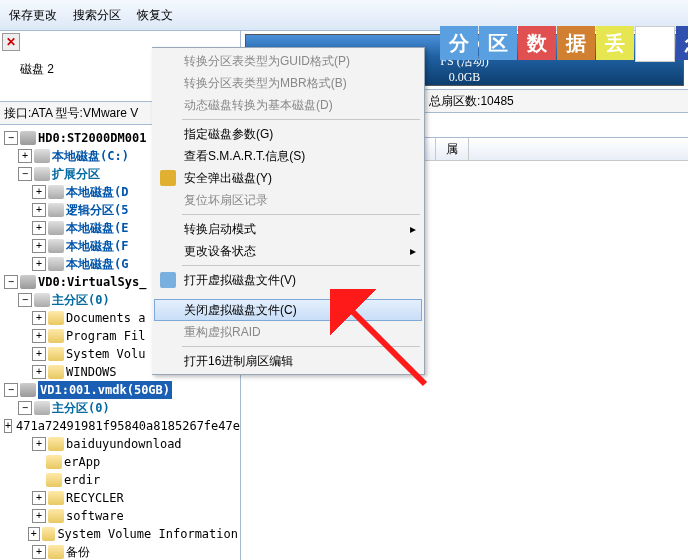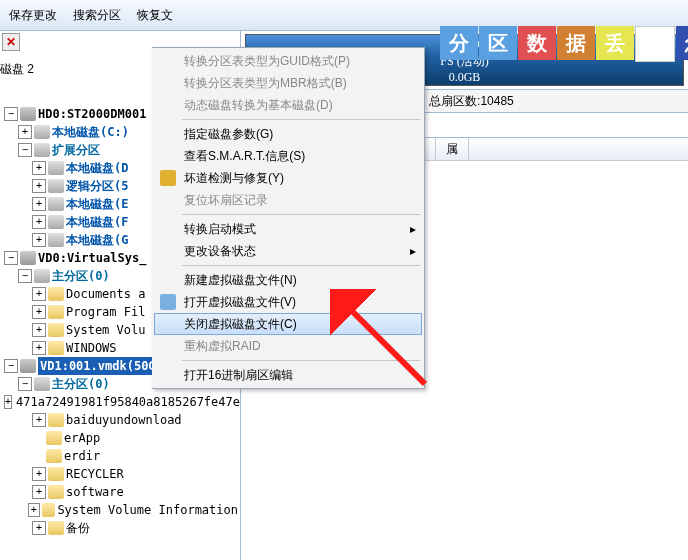--- a/index.html
+++ b/index.html
@@ -1,21 +1,21 @@
 <!DOCTYPE html>
 <html><head>
 <meta charset="utf-8">
 <style>
   html,body{margin:0;padding:0;width:688px;height:560px;overflow:hidden;font-family:"Microsoft YaHei",SimSun,Arial;font-size:12px;background:#fff;color:#000;}
   .toolbar{height:30px;background:linear-gradient(#f5f9ff,#dce8f6);border-bottom:1px solid #a6bad2;display:flex;align-items:center;padding-left:2px;gap:2px;}
   .tb-btn{height:22px;display:flex;align-items:center;padding:0 6px;border:1px solid transparent;cursor:default;}
   .x-btn{width:16px;height:16px;color:#c00;font-weight:bold;margin:2px;cursor:default;display:flex;align-items:center;justify-content:center;border:1px solid #999;background:#eee;}
   .body-wrap{display:flex;height:530px;position:relative;}
   .left-pane{width:240px;border-right:1px solid #a6bad2;overflow:hidden;display:flex;flex-direction:column;}
-  .disk-lbl{height:50px;display:flex;align-items:center;}
+  .disk-lbl{height:50px;display:flex;align-items:center;padding-left:20px;}
   .info-line{height:22px;border-top:1px solid #a6bad2;border-bottom:1px solid #a6bad2;display:flex;align-items:center;padding-left:4px;background:#f5f5f5;}
   .tree{flex:1;overflow:auto;padding:4px 0 0 2px;font-family:SimSun,monospace;font-size:12px;line-height:18px;}
   .node{white-space:nowrap;padding:0 2px;display:flex;align-items:center;}
   .tw{width:12px;height:12px;border:1px solid #888;display:inline-flex;align-items:center;justify-content:center;font-size:10px;line-height:1;margin-right:2px;background:#fff;cursor:default;}
   .sp{display:inline-block;}
   .ico{width:16px;height:14px;display:inline-block;margin-right:2px;vertical-align:middle;}
   .ico-hd{background:linear-gradient(#ccc,#999);border-radius:2px;}
   .ico-drv{background:linear-gradient(#e0e0e0,#aaa);border-radius:2px;}
   .ico-fld{background:linear-gradient(#ffe9a8,#e8c863);border-radius:2px;}
   .blue{color:#05a;}
@@ -30,21 +30,21 @@
   .tab{padding:3px 10px;border:1px solid #a6bad2;border-bottom:none;background:#eaf1fb;margin-right:2px;font-size:12px;cursor:default;}
   .tab.active{background:#fff;}
   .file-hdr{height:22px;display:flex;align-items:center;border-bottom:1px solid #c8c8c8;background:linear-gradient(#fff,#e8eef7);}
   .fh{padding:0 10px;border-right:1px solid #c8c8c8;height:100%;display:flex;align-items:center;cursor:default;}
   
   .banner{position:absolute;top:-5px;left:440px;height:34px;display:flex;gap:1px;z-index:3;}
   .bn{height:34px;width:38px;display:flex;align-items:center;justify-content:center;font-size:20px;font-weight:bold;color:#fff;font-family:SimHei;}
   
   .menu{position:absolute;left:152px;top:16px;width:268px;background:#f3f3f3;border:1px solid #9aa7b8;border-left:none;box-shadow:2px 2px 4px rgba(0,0,0,.25);z-index:5;padding:2px 2px;}
   .mi{height:22px;display:flex;align-items:center;padding-left:30px;position:relative;cursor:default;}
-  .mi:hover,.mi.hl{background:linear-gradient(#e4effc,#c9def7);border:1px solid #7da9d8;padding-left:29px;height:20px;}
+  .mi:hover,.mi.hl{background:linear-gradient(#e4effc,#c9def7);border:1px solid #7da9d8;padding-left:29px;height:20px;margin-top:8px;}
   .mi.dis{color:#888;}
   .mi .sub{position:absolute;right:6px;}
   .sep{height:1px;background:#c7c7c7;margin:3px 2px 3px 28px;}
   .mi .mico{position:absolute;left:6px;width:16px;height:16px;}
   
   .arrow{position:absolute;left:330px;top:258px;width:110px;height:110px;pointer-events:none;z-index:6;}
   .arrow svg{width:100%;height:100%;}
 </style>
 </head>
 <body>
@@ -65,20 +65,21 @@
       <div class="bn" style="background: rgb(230, 230, 80);">丢</div>
       <div class="bn" style="background: rgb(255, 255, 255); border: 1px solid rgb(204, 204, 204); color: rgb(0, 0, 0);"></div>
       <div class="bn" style="background: rgb(48, 80, 176);">怎</div>
     </div>
 
   <div class="left-pane">
     <div style="display:flex;">
       <div class="x-btn">✕</div>
     </div>
     <div class="disk-lbl" style="margin-top:-16px;height:64px;">磁盘 2</div>
+    <div class="info-line">接口:ATA  型号:VMware V</div>
 
     <div class="tree">
 
       <div class="node">
           <span class="tw">−</span>
           <span class="ico ico-hd"></span>
           <span class="bold">HD0:ST2000DM001</span>
         </div>
       <div class="node">
           <span class="sp" style="width:14px"></span>
@@ -259,38 +260,35 @@
       </div>
     <div class="sep"></div>
     <div class="mi">
         <span>指定磁盘参数(G)</span>
       </div>
     <div class="mi">
         <span>查看S.M.A.R.T.信息(S)</span>
       </div>
     <div class="mi">
         <span class="mico" style="background:#e0b030;border-radius:2px;"></span>
-        <span>坏道检测与修复(Y)</span>
+        <span>安全弹出磁盘(Y)</span>
       </div>
     <div class="mi dis">
         <span>复位坏扇区记录</span>
       </div>
     <div class="sep"></div>
     <div class="mi">
         <span>转换启动模式</span>
         <span class="sub">▸</span>
       </div>
     <div class="mi">
         <span>更改设备状态</span>
         <span class="sub">▸</span>
       </div>
     <div class="sep"></div>
-    <div class="mi">
-        <span>新建虚拟磁盘文件(N)</span>
-      </div>
     <div class="mi">
         <span class="mico" style="background:#7ab0e0;border-radius:2px;"></span>
         <span>打开虚拟磁盘文件(V)</span>
       </div>
     <div class="mi hl">
         <span>关闭虚拟磁盘文件(C)</span>
       </div>
     <div class="mi dis">
         <span>重构虚拟RAID</span>
       </div>

